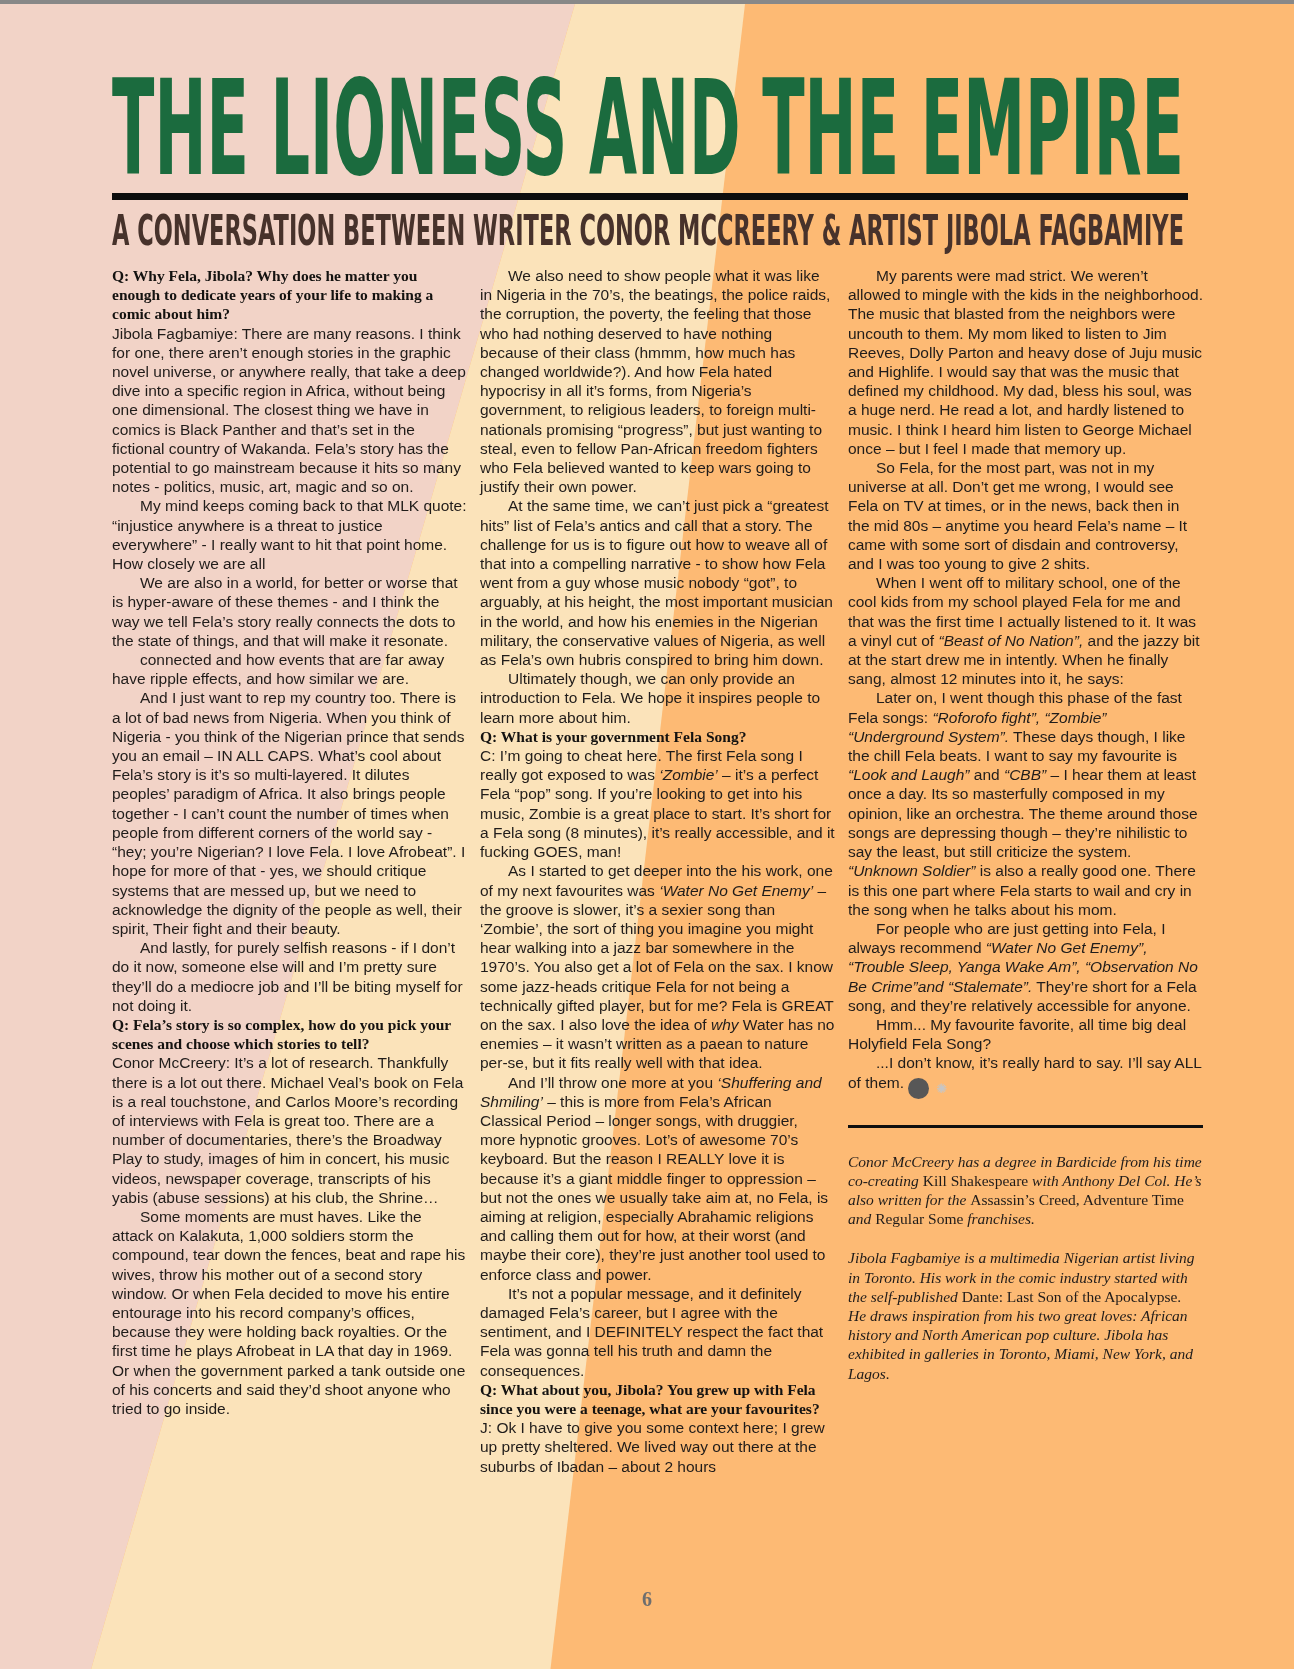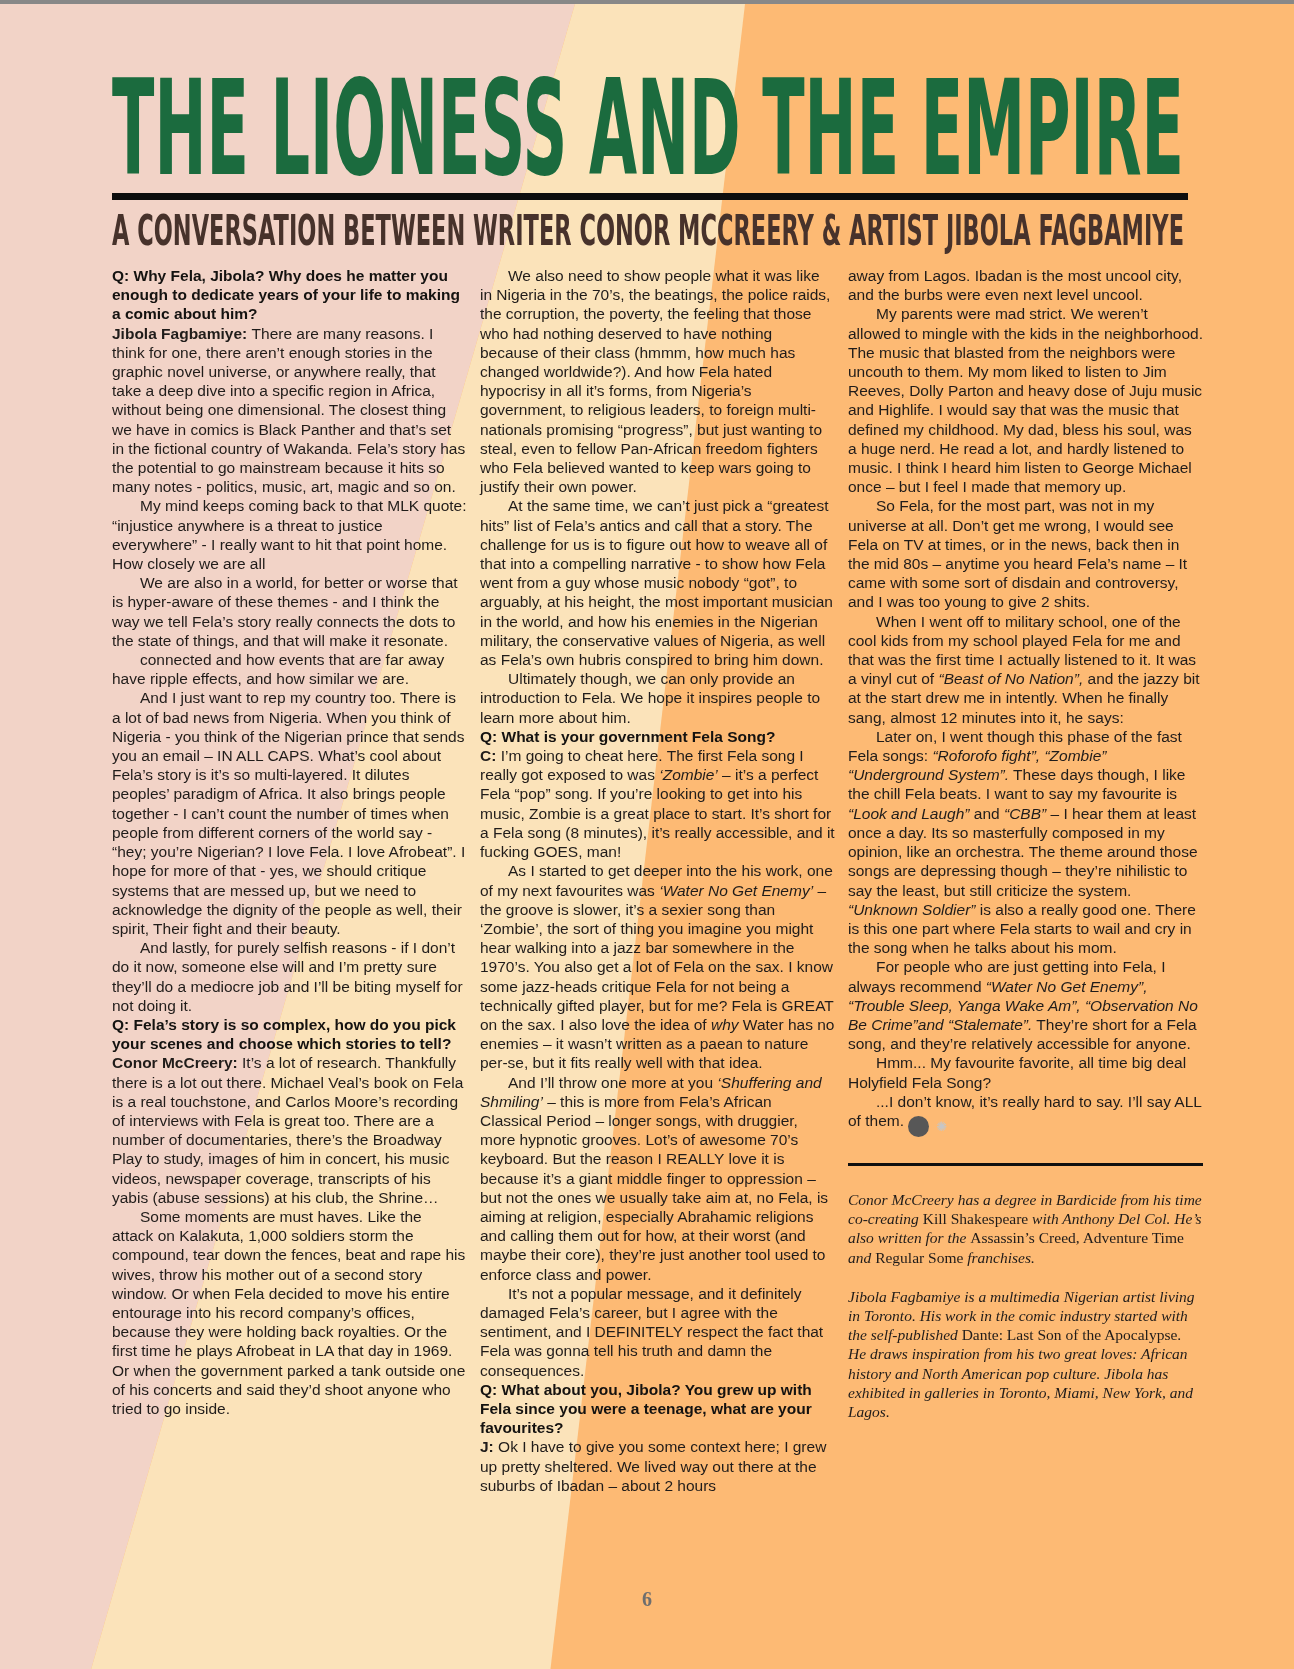--- a/index.html
+++ b/index.html
@@ -23,23 +23,23 @@
     font-family:"DejaVu Sans",sans-serif; font-weight:bold;
     fill:var(--brown,#47322b);
   }
 
   .columns {
     position:absolute; left:112px; top:262px; width:1078px;
     display:flex; gap:13px;
   }
   .col { width:355px; flex:0 0 355px; }
   .col p { margin:0; font-size:15.5px; line-height:19.2px; color:#201c1a; }
-  .col p.q { font-weight:bold; color:#141210; }
+  .col p.q { font-weight:bold; color:#141210;font-family:Liberation Serif, serif; }
   .col p.indent { text-indent:28px; }
-  .b { font-weight:bold; }
+  .b { font-weight:normal; }
   .i { font-style:italic; }
   .r { font-style:normal;text-align:center; }
 
   .end-icon {
     display:inline-block; width:21px; height:21px; border-radius:50%;
     background:#575757; color:#c6c6c6; font-size:13px; line-height:21px;
     text-align:center; vertical-align:-5px; font-style:normal;
   }
 
   .bio-divider { height:3px; background:#101010; margin:26px 0 24px 0; }
@@ -94,21 +94,20 @@
         <p class="q"><span>Q: What is your government Fela Song?</span></p>
         <p><span class="b">C: </span><span>I’m going to cheat here. The first Fela song I really got exposed to was </span><span class="i">‘Zombie’</span><span> – it’s a perfect Fela “pop” song. If you’re looking to get into his music, Zombie is a great place to start. It’s short for a Fela song (8 minutes), it’s really accessible, and it fucking GOES, man!</span></p>
         <p class="indent"><span>As I started to get deeper into the his work, one of my next favourites was </span><span class="i">‘Water No Get Enemy’</span><span> – the groove is slower, it’s a sexier song than ‘Zombie’, the sort of thing you imagine you might hear walking into a jazz bar somewhere in the 1970’s. You also get a lot of Fela on the sax. I know some jazz-heads critique Fela for not being a technically gifted player, but for me? Fela is GREAT on the sax. I also love the idea of </span><span class="i">why</span><span> Water has no enemies – it wasn’t written as a paean to nature per-se, but it fits really well with that idea.</span></p>
         <p class="indent"><span>And I’ll throw one more at you </span><span class="i">‘Shuffering and Shmiling’</span><span> – this is more from Fela’s African Classical Period – longer songs, with druggier, more hypnotic grooves. Lot’s of awesome 70’s keyboard. But the reason I REALLY love it is because it’s a giant middle finger to oppression – but not the ones we usually take aim at, no Fela, is aiming at religion, especially Abrahamic religions and calling them out for how, at their worst (and maybe their core), they’re just another tool used to enforce class and power.</span></p>
         <p class="indent"><span>It’s not a popular message, and it definitely damaged Fela’s career, but I agree with the sentiment, and I DEFINITELY respect the fact that Fela was gonna tell his truth and damn the consequences.</span></p>
         <p class="q"><span>Q: What about you, Jibola? You grew up with Fela since you were a teenage, what are your favourites?</span></p>
         <p><span class="b">J: </span><span>Ok I have to give you some context here; I grew up pretty sheltered. We lived way out there at the suburbs of Ibadan – about 2 hours</span></p>
       </section>
     <section class="col">
       <div>
-          <p><span>away from Lagos. Ibadan is the most uncool city, and the burbs were even next level uncool.</span></p>
           <p class="indent"><span>My parents were mad strict. We weren’t allowed to mingle with the kids in the neighborhood. The music that blasted from the neighbors were uncouth to them. My mom liked to listen to Jim Reeves, Dolly Parton and heavy dose of Juju music and Highlife. I would say that was the music that defined my childhood. My dad, bless his soul, was a huge nerd. He read a lot, and hardly listened to music. I think I heard him listen to George Michael once – but I feel I made that memory up.</span></p>
           <p class="indent"><span>So Fela, for the most part, was not in my universe at all. Don’t get me wrong, I would see Fela on TV at times, or in the news, back then in the mid 80s – anytime you heard Fela’s name – It came with some sort of disdain and controversy, and I was too young to give 2 shits.</span></p>
           <p class="indent"><span>When I went off to military school, one of the cool kids from my school played Fela for me and that was the first time I actually listened to it. It was a vinyl cut of </span><span class="i">“Beast of No Nation”,</span><span> and the jazzy bit at the start drew me in intently. When he finally sang, almost 12 minutes into it, he says:</span></p>
           <p class="indent"><span>Later on, I went though this phase of the fast Fela songs: </span><span class="i">“Roforofo fight”, “Zombie” “Underground System”.</span><span> These days though, I like the chill Fela beats. I want to say my favourite is </span><span class="i">“Look and Laugh”</span><span> and </span><span class="i">“CBB”</span><span> – I hear them at least once a day. Its so masterfully composed in my opinion, like an orchestra. The theme around those songs are depressing though – they’re nihilistic to say the least, but still criticize the system. </span><span class="i">“Unknown Soldier”</span><span> is also a really good one. There is this one part where Fela starts to wail and cry in the song when he talks about his mom.</span></p>
           <p class="indent"><span>For people who are just getting into Fela, I always recommend </span><span class="i">“Water No Get Enemy”, “Trouble Sleep, Yanga Wake Am”, “Observation No Be Crime”and “Stalemate”.</span><span> They’re short for a Fela song, and they’re relatively accessible for anyone.</span></p>
           <p class="indent"><span>Hmm... My favourite favorite, all time big deal Holyfield Fela Song?</span></p>
           <p class="indent"><span>...I don’t know, it’s really hard to say. I’ll say ALL of them. </span><span class="end-icon">✺</span></p>
         </div>
       <div class="bio-divider"></div>
       <div class="bios">

